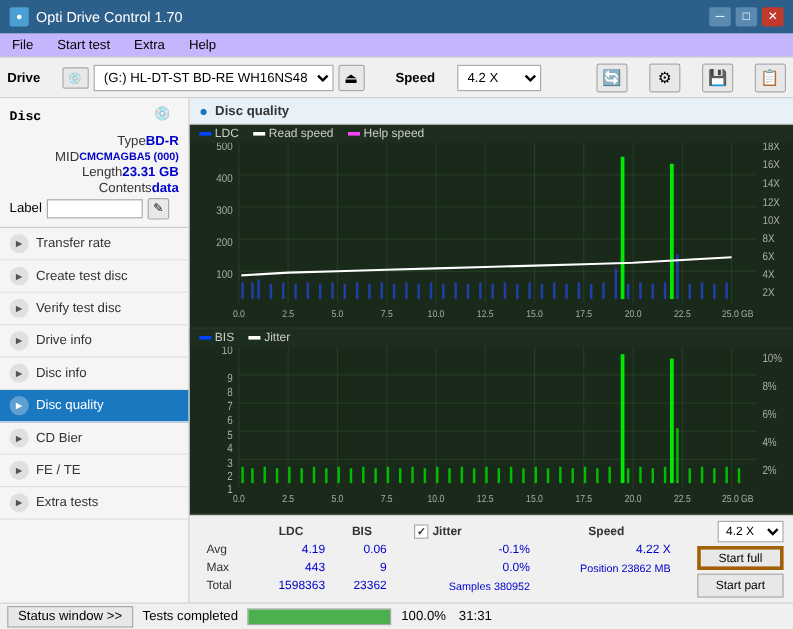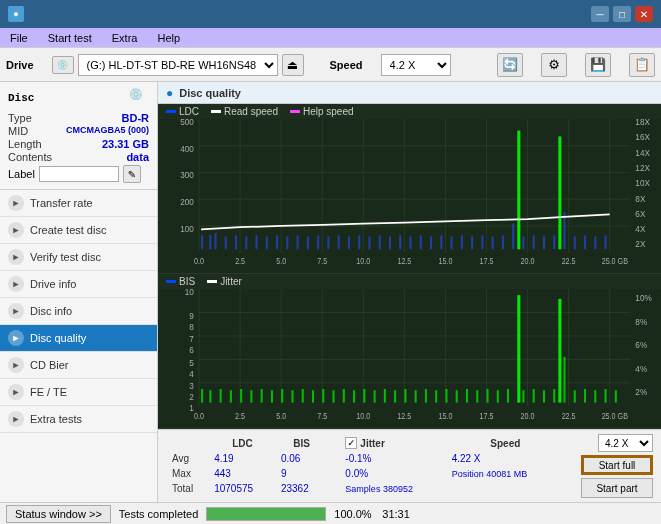--- a/index.html
+++ b/index.html
@@ -34,21 +34,21 @@
     .main { display: flex; height: calc(524px - 28px - 20px - 34px - 22px); }
     
     
     .sidebar { width: 158px; background: #f5f5f5; border-right: 1px solid #ccc; display: flex; flex-direction: column; flex-shrink: 0; }
     
     
     .disc-panel { padding: 6px 8px; border-bottom: 1px solid #ccc; }
     .disc-panel-header { display: flex; align-items: center; justify-content: space-between; margin-bottom: 4px; font-family: Liberation Mono, monospace; }
     .disc-label { font-weight: bold; font-size: 11px; }
     .disc-icon { width: 20px; height: 20px; }
-    .disc-row { display: flex; justify-content: space-between; font-size: 11px; margin: 1px 0; }
+    .disc-row { display: flex; justify-content: flex-end; font-size: 11px; margin: 1px 0; }
     .disc-row-label { color: #333; }
     .disc-row-value { color: #0000cc; font-weight: bold; }
     .label-input-row { display: flex; align-items: center; gap: 4px; margin-top: 2px; }
     .label-text { font-size: 11px; }
     .label-input { border: 1px solid #aaa; height: 16px; width: 80px; font-size: 10px; padding: 0 2px; }
     .label-btn { width: 18px; height: 18px; background: #e8e8e8; border: 1px solid #aaa; display: flex; align-items: center; justify-content: center; cursor: pointer; font-size: 10px; border-radius: 2px; }
     
     
     .nav-items { display: flex; flex-direction: column; }
     .nav-item { display: flex; align-items: center; gap: 6px; padding: 5px 8px; cursor: pointer; font-size: 11px; color: #333; border-bottom: 1px solid #e0e0e0; }
@@ -78,34 +78,35 @@
     
     
     .chart-container { position: relative; flex: 1; border-bottom: 1px solid #2a3a2a; }
     .legend-item { display: flex; align-items: center; gap: 3px; font-size: 10px; color: #ccc; }
     .legend-dot { width: 10px; height: 3px; }
     
     
     .stats-area { background: #f0f0f0; border-top: 1px solid #ccc; padding: 4px 8px; }
     .stats-table { width: 100%; font-size: 10px; }
     .stats-table th { color: #333; font-weight: bold; text-align: center; padding: 1px 4px; }
-    .stats-table td { text-align: left; padding: 1px 4px; color: #0000cc; }
+    .stats-table td { text-align: right; padding: 1px 4px; color: #0000cc; }
     .stats-table td.label { color: #333; text-align: left; }
     .checkbox { width: 12px; height: 12px; border: 1px solid #aaa; background: white; display: flex; align-items: center; justify-content: center; font-size: 9px; }
     
     .speed-select-sm { font-size: 10px; border: 1px solid #aaa; background: white; padding: 0 2px; height: 18px; width: 55px; }
     .start-full-btn { font-size: 10px; border: 3px solid #a16207; background: #e8e8e8; padding: 1px 6px; cursor: pointer; height: 20px; width: 72px; }
     .start-part-btn { font-size: 10px; border: 1px solid #aaa; background: #e8e8e8; padding: 1px 6px; cursor: pointer; height: 20px; width: 72px; }
   </style>
 </head>
 <body>
 
 <div class="title-bar">
   <div class="title-bar-left">
     <div class="title-bar-icon">●</div>
+    <span class="title-bar-title">Opti Drive Control 1.70</span>
   </div>
   <div class="title-bar-controls">
     <button class="title-btn">─</button>
     <button class="title-btn">□</button>
     <button class="title-btn close">✕</button>
   </div>
 </div>
 
 <div class="menu-bar">
   <span class="menu-item">File</span>
@@ -470,26 +471,26 @@
                 <td>4.22 X</td>
               </tr>
               <tr>
                 <td class="label">Max</td>
                 <td>443</td>
                 <td>9</td>
                 <td></td>
                 <td>0.0%</td>
                 <td style="font-size:9px;">
                   <span>Position</span>
-                  <span>40081 MB</span>
+                  <span>23862 MB</span>
                 </td>
               </tr>
               <tr>
                 <td class="label">Total</td>
-                <td>1070575</td>
+                <td>1598363</td>
                 <td>23362</td>
                 <td></td>
                 <td style="font-size:9px;">
                   <span>Samples</span>
                   <span>380952</span>
                 </td>
               </tr>
             </tbody>
           </table>
         </div>

